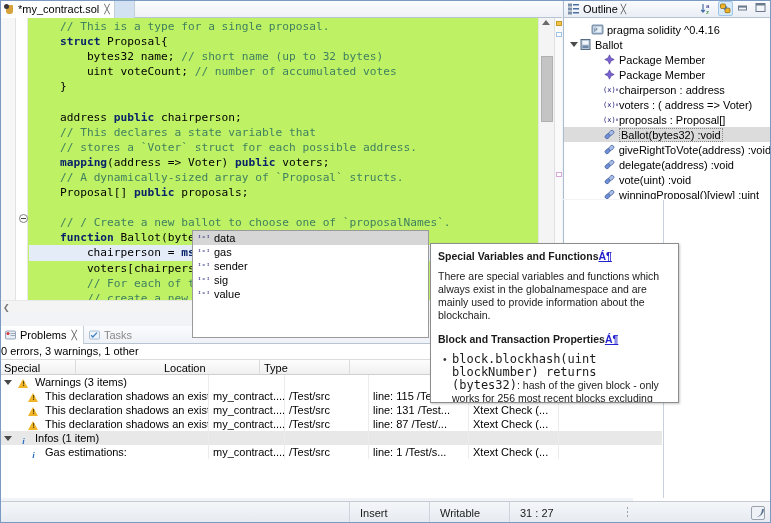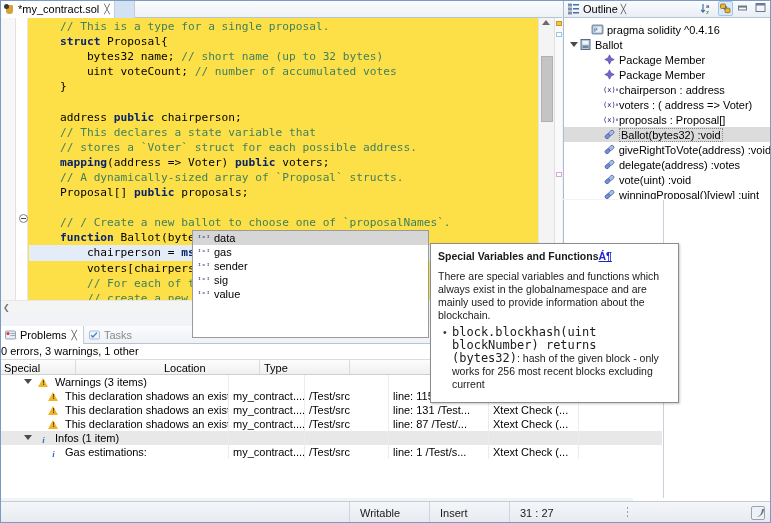--- a/index.html
+++ b/index.html
@@ -70,21 +70,21 @@
     border-radius: 50%;
   }
   .tab-close {
     font-size: 9px; color: #555; margin-left: 2px;
   }
 
   #editor-body {
     position: absolute;
     left: 0; top: 18px;
     right: 0; bottom: 0;
-    background: #fde047;
+    background: #bef264;
   }
   .gutter-marker {
     position: absolute;
     left: 0; top: 0;
     width: 16px; height: 100%;
     background: #f7f7f7;
     border-right: 1px solid #e2e2e2;
   }
   .gutter-fold {
     position: absolute;
@@ -301,21 +301,21 @@
   }
   .ptrow { display: flex; height: 14px; font-size: 11px; align-items: center; }
   .ptrow.zebra { background: #e8e8e8; }
   .ptc {
     border-right: 1px solid #ececec;
     height: 14px; line-height: 14px;
     overflow: hidden; white-space: nowrap;
     padding-left: 4px;
     text-overflow: clip;
   }
-  .ptc.desc { display: flex; align-items: center; gap: 4px; padding-left: 2px; margin-left: 20px; }
+  .ptc.desc { display: flex; align-items: flex-end; gap: 4px; padding-left: 2px; }
   .twist2 { width:12px;height:12px;position:relative;flex:none; }
   .twist2::after{
     content:""; position:absolute; left:2px; top:3px;
     width:0;height:0;border-left:4px solid transparent;border-right:4px solid transparent;
     border-top:5px solid #4a4a4a;
   }
   .warn-ico {
     width:11px;height:11px;flex:none;position:relative;
   }
   .warn-ico::after{
@@ -564,21 +564,21 @@
         </div>
         <div class="otree-row">
           <span class="ind" style="width: 24px;"></span>
           <span class="twist"></span>
           <span class="oico"><svg width="13" height="13" viewBox="0 0 13 13">
               <g transform="rotate(-42 6.5 6.5)">
                 <rect x="1.2" y="4.6" width="5.6" height="3.8" rx="1.9" fill="#6f8fd6" stroke="#3e5c9a" stroke-width=".7"></rect>
                 <rect x="6.2" y="4.6" width="5.6" height="3.8" rx="1.9" fill="#a9bfe6" stroke="#3e5c9a" stroke-width=".7"></rect>
               </g>
             </svg></span>
-          <span>delegate(address) :votes</span>
+          <span>delegate(address) :void</span>
         </div>
         <div class="otree-row">
           <span class="ind" style="width: 24px;"></span>
           <span class="twist"></span>
           <span class="oico"><svg width="13" height="13" viewBox="0 0 13 13">
               <g transform="rotate(-42 6.5 6.5)">
                 <rect x="1.2" y="4.6" width="5.6" height="3.8" rx="1.9" fill="#6f8fd6" stroke="#3e5c9a" stroke-width=".7"></rect>
                 <rect x="6.2" y="4.6" width="5.6" height="3.8" rx="1.9" fill="#a9bfe6" stroke="#3e5c9a" stroke-width=".7"></rect>
               </g>
             </svg></span>
@@ -727,28 +727,29 @@
       </div>
       <div class="citem">
         <span class="cvar-ico">ᴵˣᴵ</span>
         <span>value</span>
       </div>
     </div>
 
   <div id="doc-popup">
     <h4><span>Special Variables and Functions</span><span class="anchor">Á¶</span></h4>
     <p>There are special variables and functions which always exist in the globalnamespace and are mainly used to provide information about the blockchain.</p>
+    <h4 class="second"><span>Block and Transaction Properties</span><span class="anchor">Á¶</span></h4>
     <ul id="doc-bullets">
         <li><code class="m">block.blockhash(uint blockNumber) returns (bytes32)</code><span>: hash of the given block - only works for 256 most recent blocks excluding current</span></li>
       </ul>
   </div>
 
   <div id="statusbar">
     <div class="sb-cell sb-first"></div>
+    <div class="sb-cell" style="width:80px;">Insert</div>
     <div class="sb-cell" style="width:80px;">Writable</div>
-    <div class="sb-cell" style="width:80px;">Insert</div>
     <div class="sb-cell" style="width:110px;border-right:none;">31 : 27</div>
     <div class="sb-dots"></div>
     <div class="sb-right"></div>
   </div>
 
   <div id="outer-border"></div>
 </div>
 
 </body></html>

